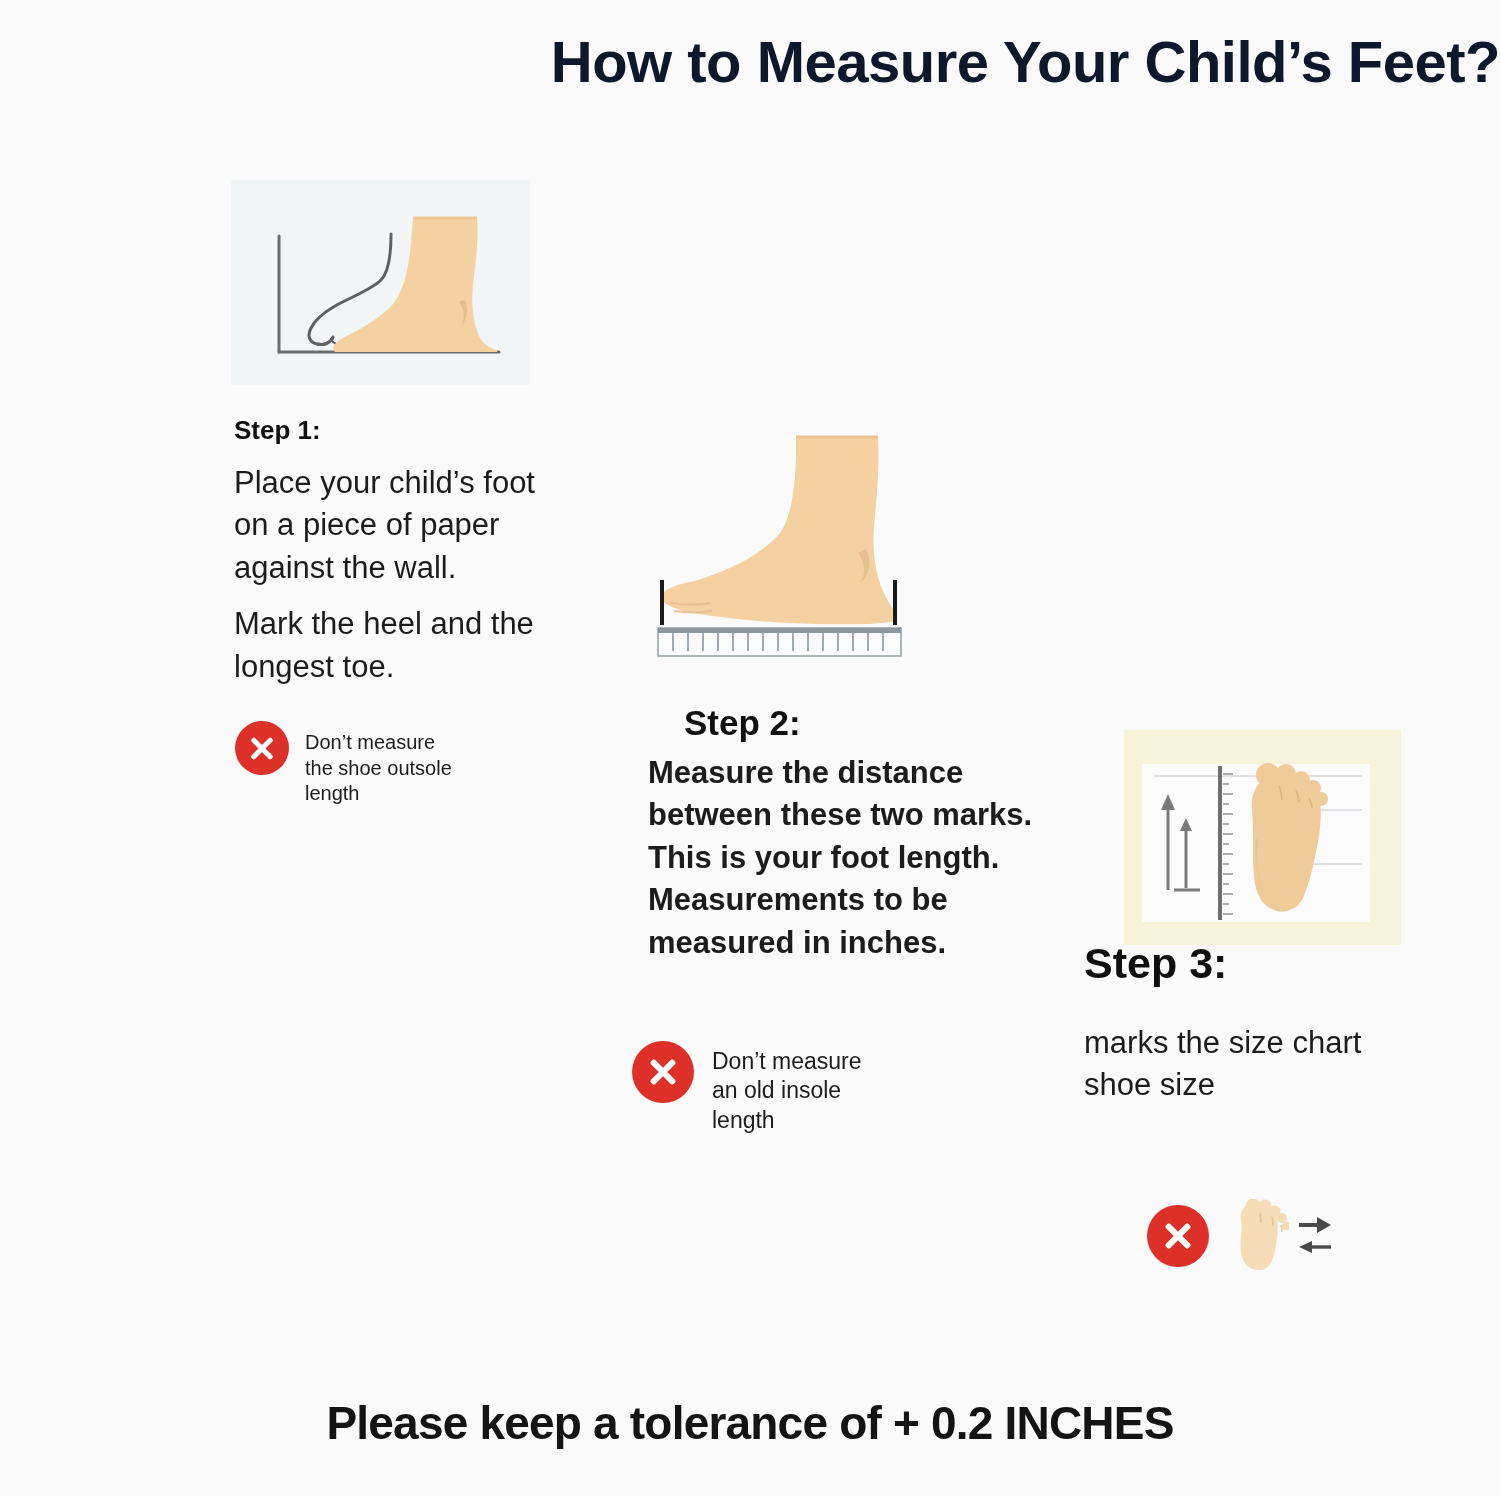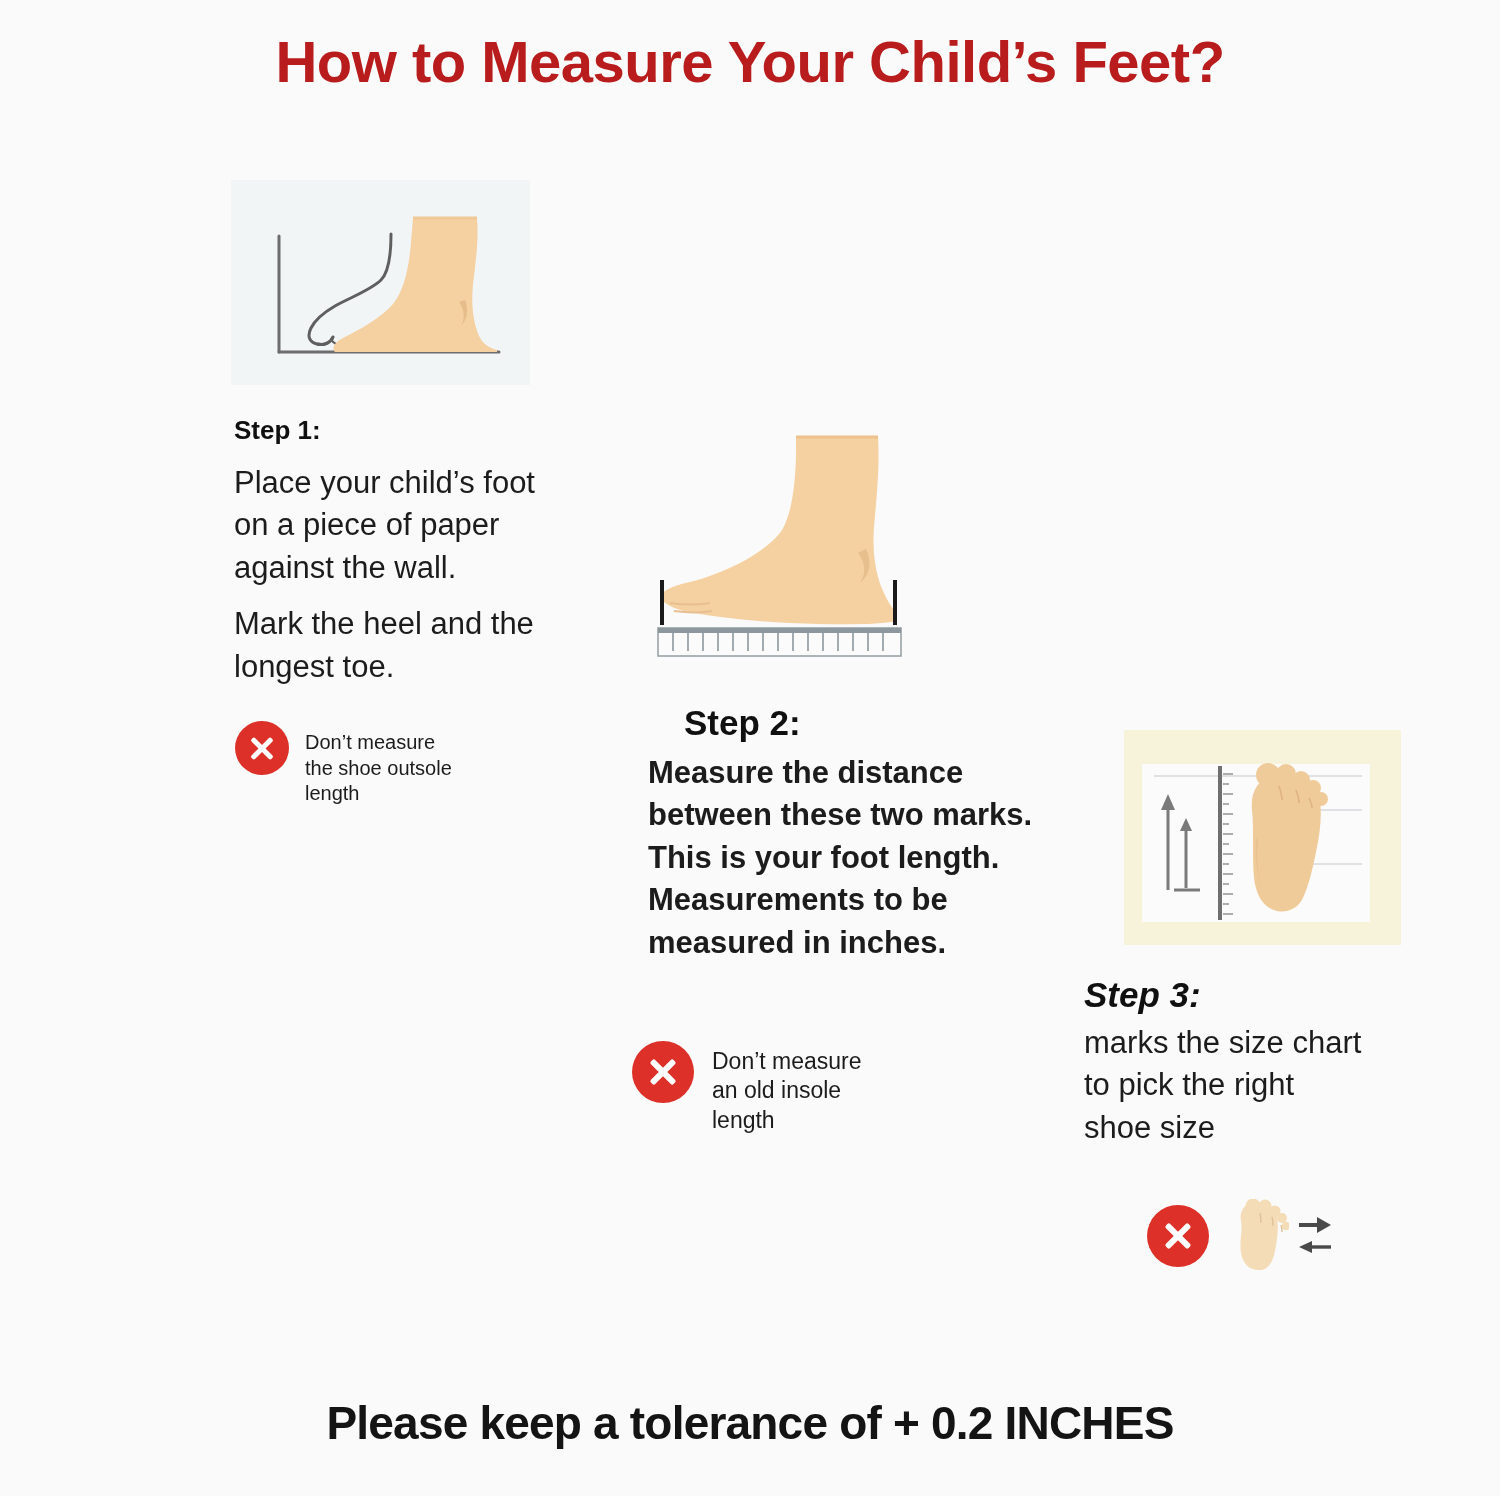--- a/index.html
+++ b/index.html
@@ -17,26 +17,26 @@
     background: #fafafa;
     overflow: hidden;
   }
 
   
   #title {
     position: absolute;
     left: 0;
     top: 28px;
     width: 1500px;
-    text-align: center;
+    text-align: right;
     font-family: "Liberation Sans", sans-serif;
     font-size: 58px;
     font-weight: bold;
     letter-spacing: -0.5px;
-    color: #b91c1c;
+    color: #0f172a;
     white-space: nowrap;
   }
 
   
   #footnote {
     position: absolute;
     left: 0;
     top: 1396px;
     width: 1500px;
     text-align: center;
@@ -142,23 +142,22 @@
   
   #s3-panel {
     position: absolute;
     left: 1124px; top: 730px;
     width: 277px; height: 215px;
     background: #f7f3da;
   }
   #s3-img { position: absolute; left: 0; top: 0; width: 277px; height: 215px; }
 
   #s3-head {
-    position: absolute; left: 1084px; top: 975px;
-    font-size: 35px;
-    font-style: italic;
+    position: absolute; left: 1084px; top: 939px;
+    font-size: 43px;
   }
   #s3-body {
     position: absolute; left: 1084px; top: 1022px;
     font-size: 31px; line-height: 1.37;
   }
 
   #s3-warn { left: 1147px; top: 1199px; display:flex; align-items:center; }
   #s3-warn .warn-x { width: 62px; height: 62px; }
   #s3-warn .warn-x::before, #s3-warn .warn-x::after {
     width: 32px; height: 6px; margin-left: -16px; margin-top: -3px;
@@ -331,21 +330,20 @@
         <path d="M185 68 C187 72 188 75 188 78"></path>
       </g>
 
       <path d="M134 110 C132 130 134 150 140 164 C134 150 130 128 132 108 Z" fill="#e3b98a" opacity="0.55"></path>
     </svg>
   </div>
 
   <div id="s3-head" class="step-head">Step 3:</div>
   <div id="s3-body" class="step-body">
     <div>marks the size chart</div>
-    <div>to pick the right</div>
     <div>shoe size</div>
   </div>
 
   <div id="s3-warn" class="warn">
     <div class="warn-x"></div>
     <svg class="foot-icon" viewBox="0 0 62 74">
       <path d="M14 22 C12 12 18 4 28 3 C40 2 48 8 50 18
                C52 28 50 42 48 52 C46 62 42 70 34 71
                C24 72 16 66 14 54 C12 42 16 32 14 22 Z" fill="#f4dcb6"></path>
       <circle cx="26" cy="7" r="7.5" fill="#f4dcb6"></circle>

